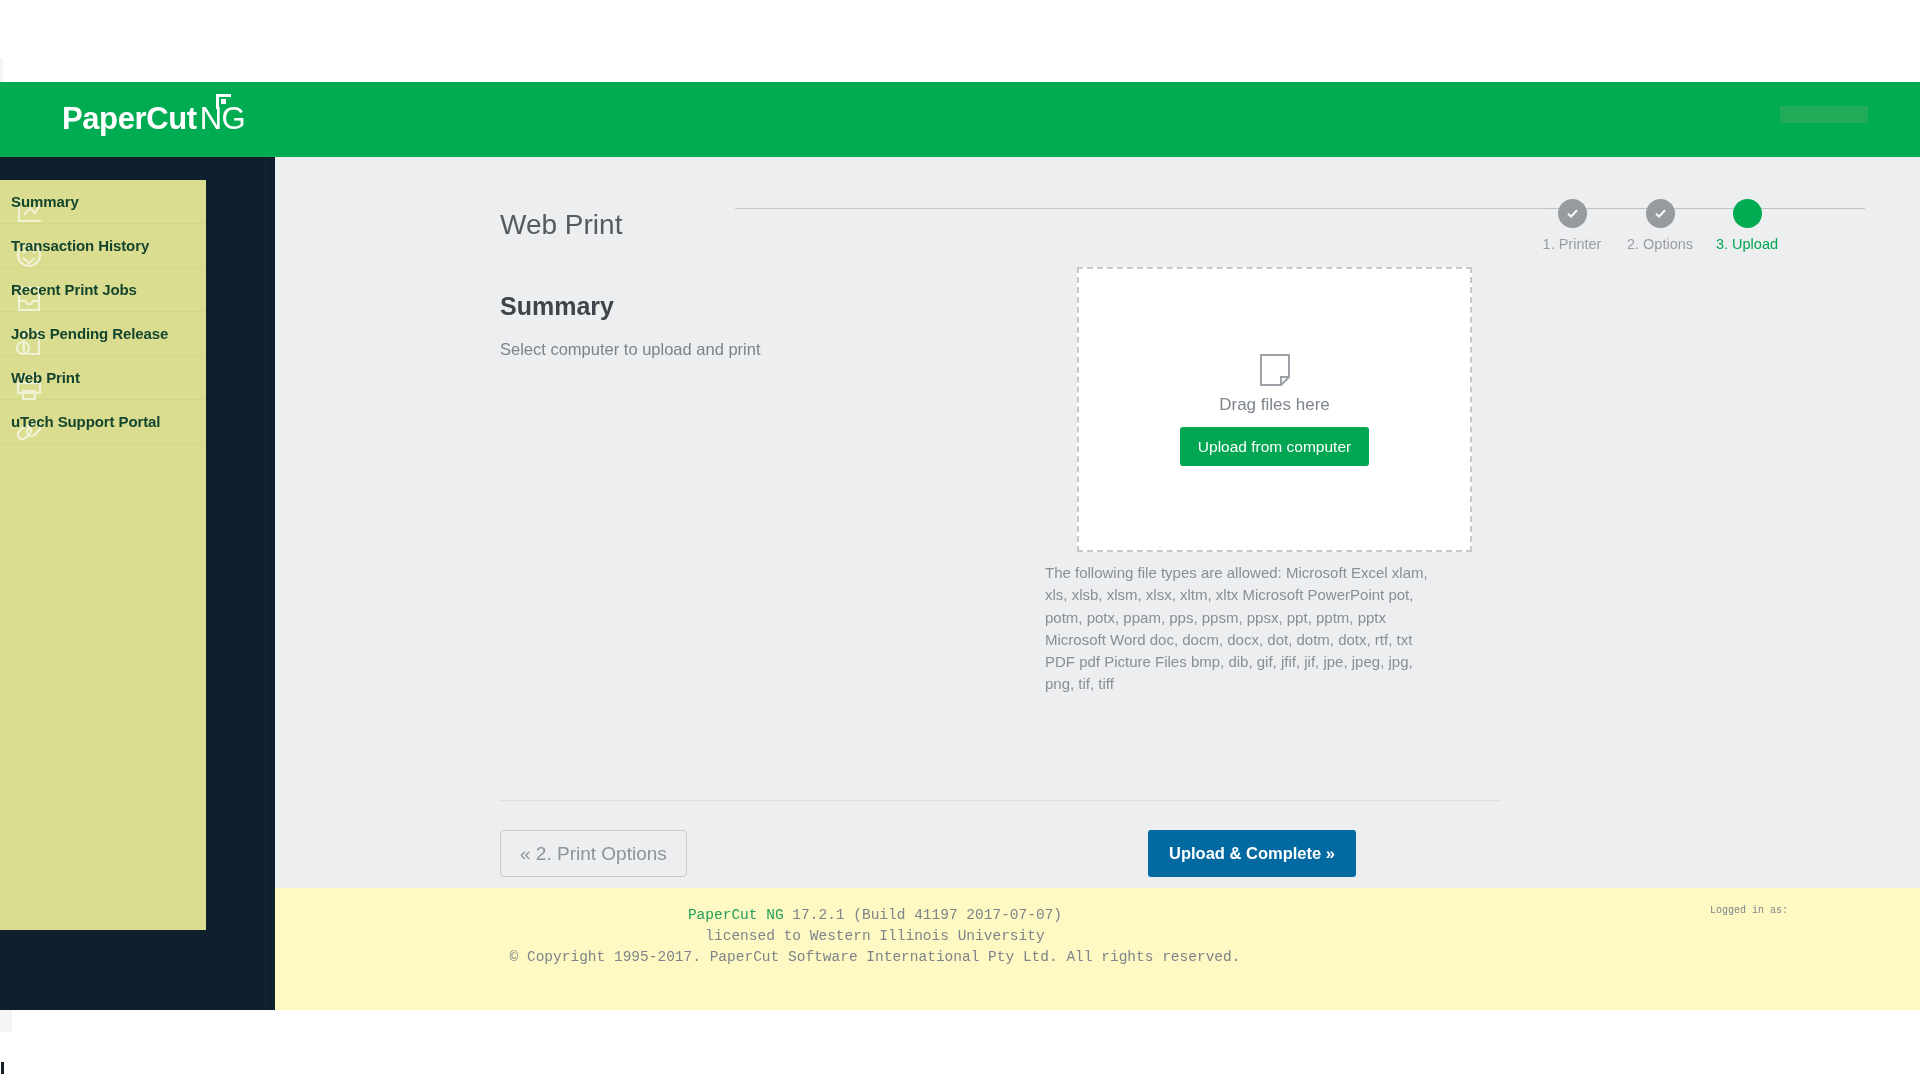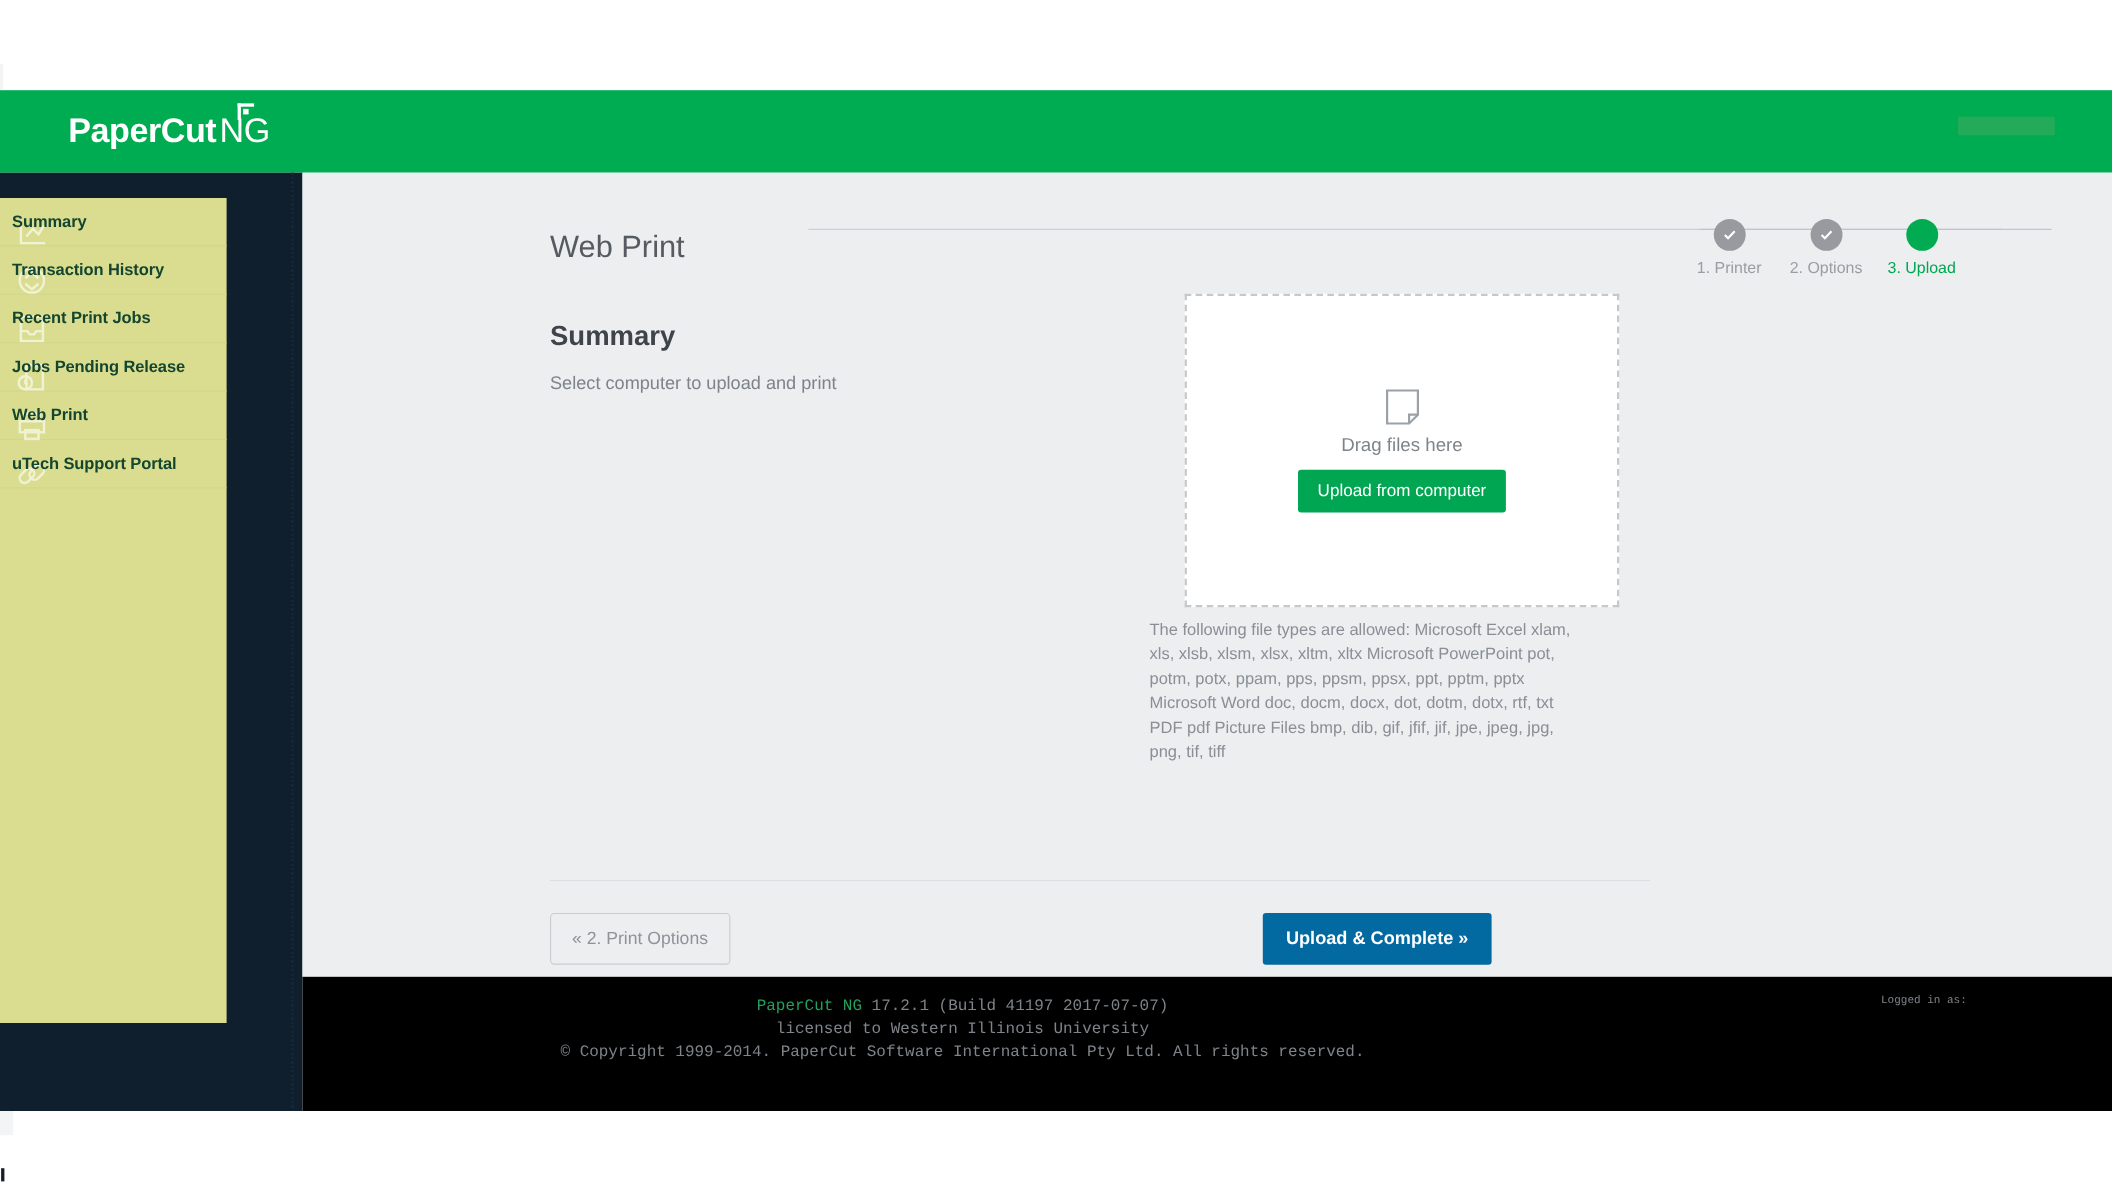--- a/index.html
+++ b/index.html
@@ -159,36 +159,36 @@
   }
 
   
   .btn-divider {
     position:absolute; left:225px; top:643px; width:1000px; height:1px; background:#dcdfe1;
   }
   .back-btn {
     position:absolute; left:225px; top:673px;
     height:47px; padding:0 19px;
     background:#eceef0; border:1px solid #c9ccce; border-radius:4px;
-    color:#8e9399; font-size:16px; font-family:"Liberation Sans", sans-serif;
+    color:#8e9399; font-size:19px; font-family:"Liberation Sans", sans-serif;
     cursor:pointer; display:flex; align-items:center;
   }
   .complete-btn {
     position:absolute; left:873px; top:673px;
     height:47px; padding:0 21px;
     background:#0369a1; border:none; border-radius:3px;
     color:#ffffff; font-size:16.5px; font-weight:700;
     font-family:"Liberation Sans", sans-serif;
     cursor:pointer; display:flex; align-items:center;
   }
 
   
   .footer {
     position:absolute; left:275px; top:888px; width:1645px; height:122px;
-    background:#000000;
+    background:#fef9c3;
     font-family:"Liberation Mono", monospace;
     font-size:14.5px; color:#7e848a;
   }
   .footer-center { position:absolute; left:0; top:17px; width:1200px; text-align:center; line-height:21px; }
   .footer-line1 .app { color:#22a05c; }
   .footer-login {
     position:absolute; right:132px; top:17px;
     font-size:10px; color:#7e848a;
   }
 
@@ -334,21 +334,21 @@
     <div class="btn-divider"></div>
     <button class="back-btn">« 2. Print Options</button>
     <button class="complete-btn">Upload &amp; Complete »</button>
 
   </div>
 
   <div class="footer">
     <div class="footer-center">
       <div class="footer-line1"><span class="app">PaperCut NG</span><span> 17.2.1 (Build 41197 2017-07-07)</span></div>
       <div>licensed to Western Illinois University</div>
-      <div>© Copyright 1999-2014. PaperCut Software International Pty Ltd. All rights reserved.</div>
+      <div>© Copyright 1995-2017. PaperCut Software International Pty Ltd. All rights reserved.</div>
     </div>
     <div class="footer-login">Logged in as:</div>
   </div>
 
   <div class="bottom-white"></div>
   <div class="left-edge-strip"></div>
   <div class="bottom-tick"></div>
 
 </div>
 

